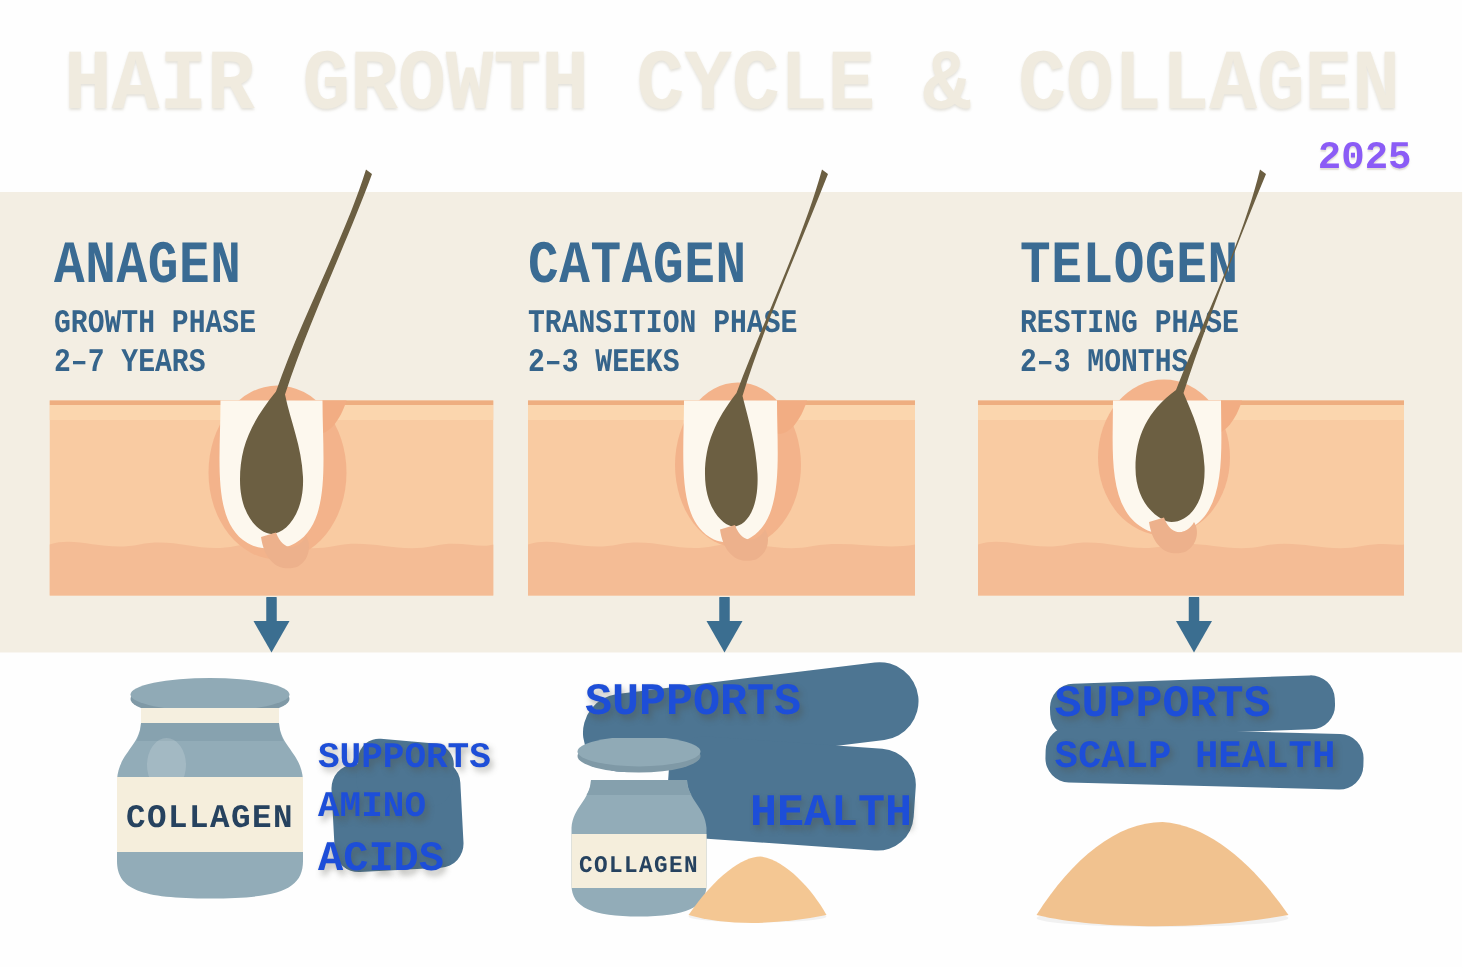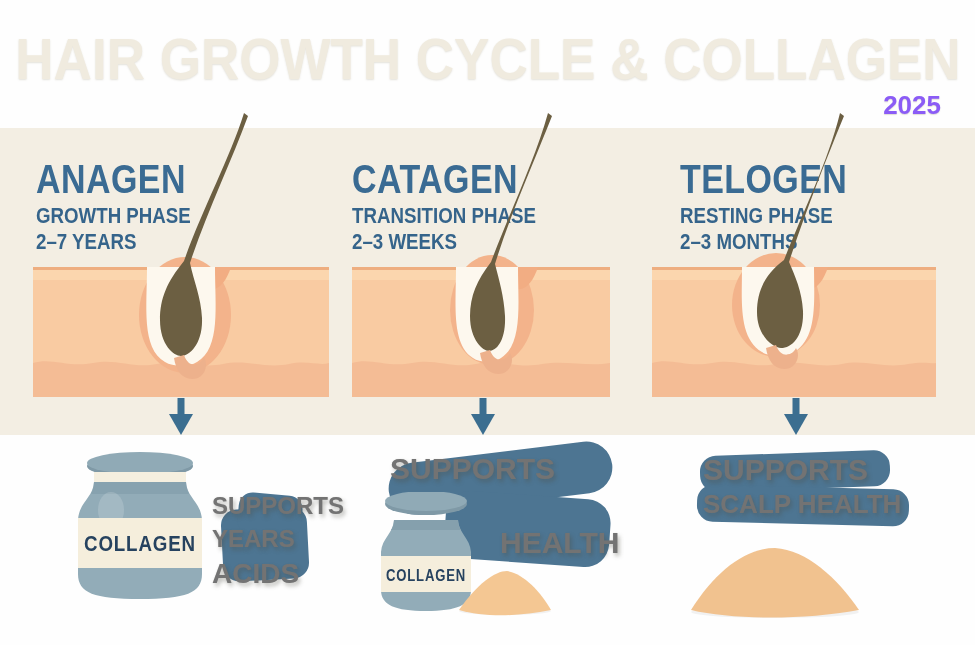--- a/index.html
+++ b/index.html
@@ -1,17 +1,17 @@
 <!DOCTYPE html>
 <html><head>
 <meta charset="utf-8">
 <style>
   html,body{margin:0;padding:0;background:#ffffff;}
   #stage{position:relative;width:975px;height:645px;background:#fefefe;overflow:hidden;
-         font-family:Liberation Sans, sans-serif;}
+         font-family:Liberation Mono, monospace;}
   .abs{position:absolute;}
 
   
   .ghost-title{top:26px;left:50%;transform:translateX(-50%) scaleX(.93);transform-origin:center;
     font-size:57px;font-weight:bold;color:#f0ebdf;white-space:nowrap;letter-spacing:0px;
     text-shadow:0 1px 2px rgba(195,190,175,.45);}
   .ghost-year{top:90px;right:34px;font-size:26px;font-weight:bold;color:#8b5cf6;
     text-shadow:0 1px 1px rgba(195,190,175,.5);}
 
   
@@ -22,21 +22,21 @@
   .phase-name{font-size:40px;font-weight:bold;line-height:42px;letter-spacing:.5px;}
   .phase-sub{font-size:22px;font-weight:bold;line-height:26px;margin-top:3px;color:#35648b;}
   .phase-dur{font-size:22px;font-weight:bold;line-height:26px;color:#35648b;}
 
   .follicle-svg{pointer-events:none;}
 
   
   .down-arrow{width:30px;height:38px;}
 
   
-  .benefit-line{font-weight:bold;color:#737373;white-space:nowrap;
+  .benefit-line{font-weight:bold;color:#1d4ed8;white-space:nowrap;
     text-shadow:2px 3px 4px rgba(75,75,65,.38), 0 0 1px rgba(120,120,110,.25);}
   .blob{background:#4d7592;}
 
   .jar-label-text{font-weight:bold;fill:#26425f;letter-spacing:1px;}
 </style>
 </head>
 <body>
 
 <div id="stage">
 
@@ -104,21 +104,21 @@
     <path d="M114,238 C116,252 124,262 138,258 C146,254 148,244 144,238 C140,246 129,249 124,235 Z" fill="#edb18c"></path>
   </svg>
   <svg class="abs down-arrow" style="left:781px;top:398px;" viewBox="0 0 30 38">
     <path d="M15,1 L15,20" stroke="#3b6e90" stroke-width="7" stroke-linecap="round" fill="none"></path>
     <path d="M3,16 L15,37 L27,16 Z" fill="#3b6e90"></path>
   </svg>
 
   <div class="abs blob" style="left:222px;top:508px;width:86px;height:72px;border-radius:16px;transform:rotate(-3deg);"></div>
   <div class="abs blob" style="left:238px;top:494px;width:64px;height:42px;border-radius:14px;transform:rotate(5deg);"></div>
   <div class="abs benefit-line" style="left:212px;top:492px;font-size:24px;">SUPPORTS</div>
-  <div class="abs benefit-line" style="left:212px;top:525px;font-size:24px;">YEARS</div>
+  <div class="abs benefit-line" style="left:212px;top:525px;font-size:24px;">AMINO</div>
   <div class="abs benefit-line" style="left:212px;top:558px;font-size:28px;">ACIDS</div>
 
   <svg class="abs" style="left:75px;top:452px;" width="130" height="150" viewBox="0 0 130 150">
     <ellipse cx="65" cy="14" rx="53" ry="12" fill="#7f99a6"></ellipse>
     <ellipse cx="65" cy="11" rx="53" ry="11" fill="#90aab6"></ellipse>
     <rect x="19" y="20" width="92" height="10" fill="#f5efdf"></rect>
     <path d="M19,30 L111,30 C112,46 126,50 127,68 L127,122 C127,141 111,147 65,147 C19,147 3,141 3,122 L3,68 C4,50 18,46 19,30 Z" fill="#92acb8"></path>
     <path d="M19,30 L111,30 C111,34 112,38 114,42 L16,42 C18,38 19,34 19,30 Z" fill="#87a2af"></path>
     <ellipse cx="36" cy="58" rx="13" ry="18" fill="rgba(255,255,255,.16)"></ellipse>
     <rect x="3" y="66" width="124" height="50" fill="#f5eedc"></rect>

